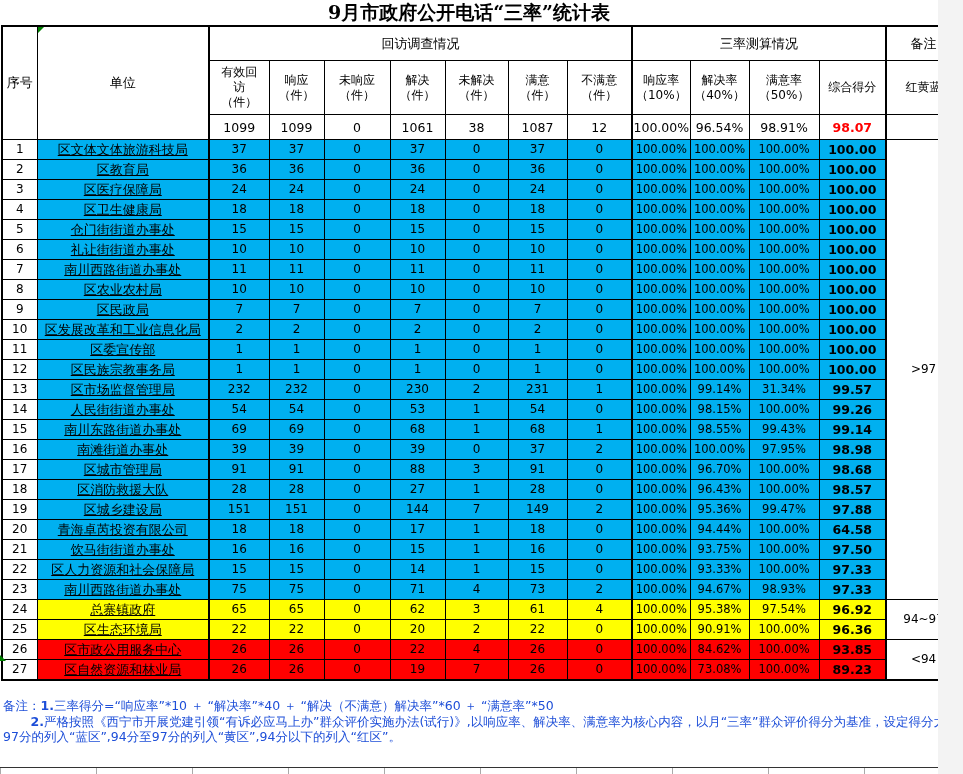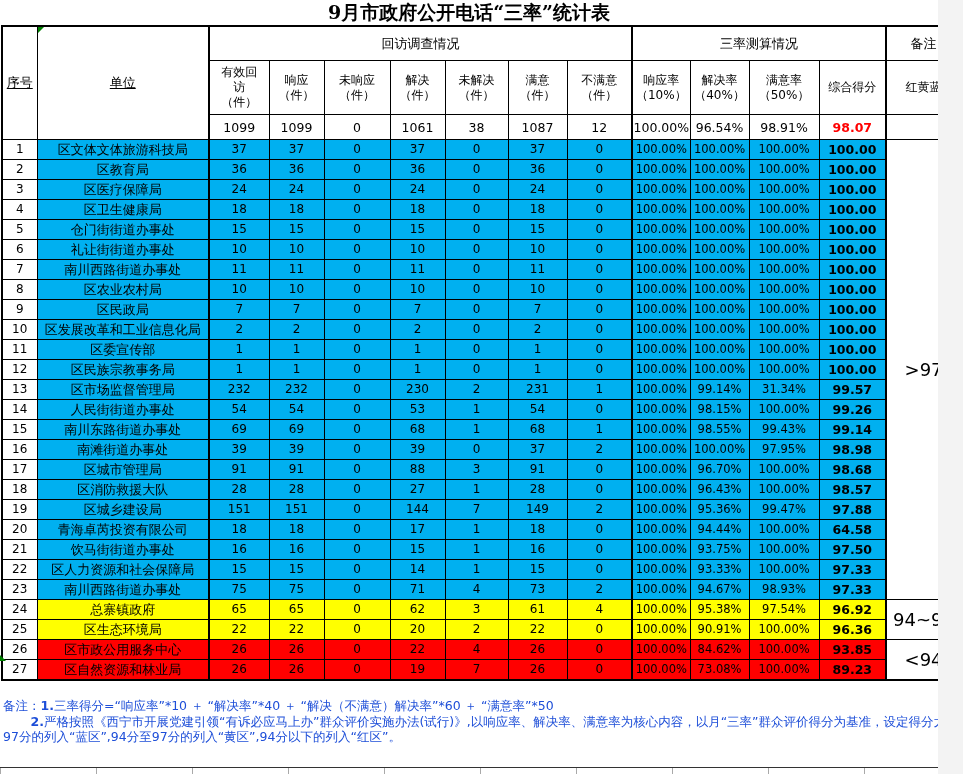--- a/index.html
+++ b/index.html
@@ -8,32 +8,32 @@
   #title{height:25px;line-height:25px;text-align:center;font-weight:bold;font-size:19px;
          font-family:"DejaVu Serif","Liberation Serif",serif;color:#000;}
   table{border-collapse:collapse;table-layout:fixed;width:961px;margin-left:1px;
         border:2px solid #000;}
   td{border:1px solid #000;text-align:center;vertical-align:middle;color:#000;
      padding:0;overflow:hidden;white-space:nowrap;}
   
   tr.group-row td{height:33px;font-size:13px;}
   tr.colhead-row td{height:53px;font-size:12px;white-space:pre-line;line-height:15px;}
   tr.totals-row td{height:24px;font-size:12.5px;}
-  td.seq-head,td.unit-head{font-size:13px;text-decoration:underline;}
+  td.seq-head,td.unit-head{font-size:13px;}
   td.unit-head{position:relative;text-align:center;}
   .tri-green{position:absolute;top:0;left:0;width:0;height:0;
              border-top:6px solid var(--green);border-right:6px solid transparent;}
   
   tbody tr{height:19px;}
   tbody td{font-size:12px;line-height:19px;}
-  tbody td.unit{font-size:13px;}
+  tbody td.unit{font-size:13px;text-decoration:underline;}
   tbody td.pct{font-size:11.5px;}
   tbody td.score{font-weight:bold;font-size:12.5px;}
   tbody td.seq{background:#fff;}
-  td.remark-cell{background:#fff;font-size:18px;border-left:2px solid #000;}
+  td.remark-cell{background:#fff;font-size:12px;border-left:2px solid #000;}
   .zone-blue .fill{background:var(--blue);}
   .zone-yellow .fill{background:var(--yellow);}
   .zone-red .fill{background:var(--red);}
   
   .bl2{border-left:2px solid #000;}
   td.total-score{color:var(--scorered);font-weight:bold;font-size:13px;text-align:center;}
   
   #notes{margin:17px 2px 0 3px;width:956px;font-size:12.5px;line-height:15.5px;color:#1d4ed8;}
   #notes p{margin:0;white-space:normal;}
   #notes .num{font-weight:bold;}

